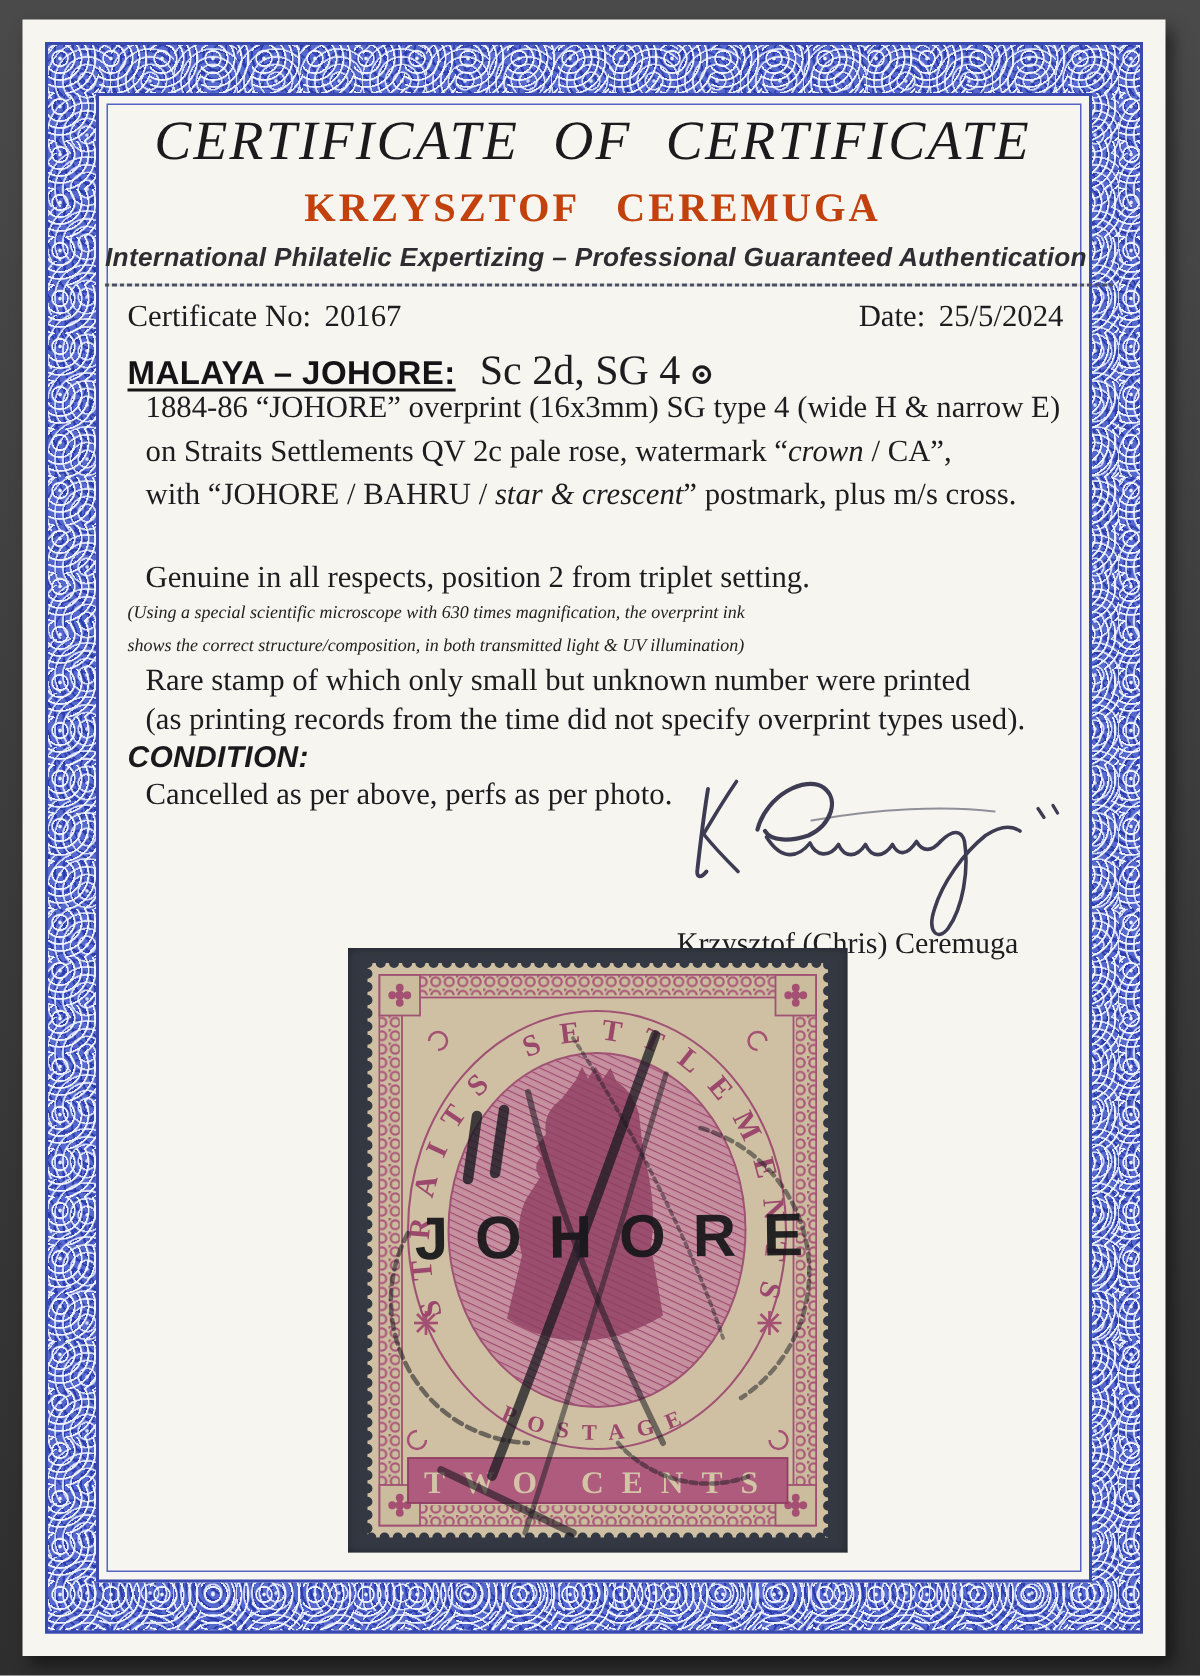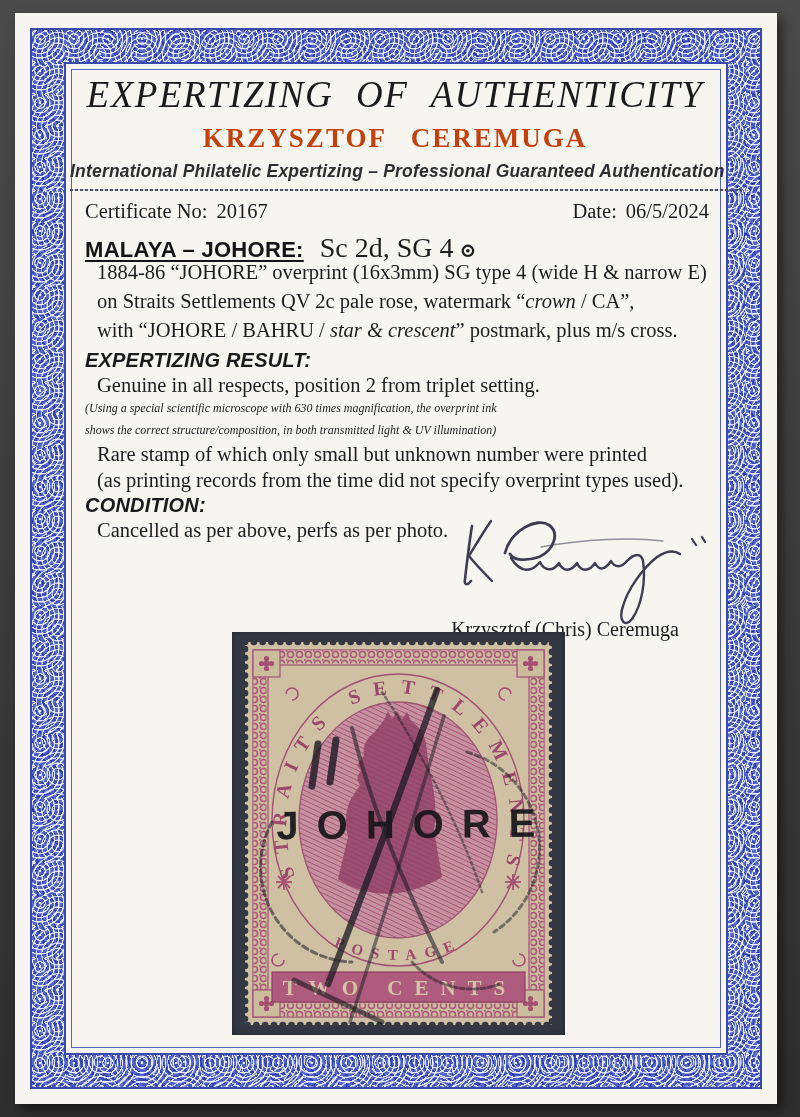--- a/index.html
+++ b/index.html
@@ -70,43 +70,42 @@
   .stamp-card svg{display:block;}
 </style>
 </head>
 <body>
 
 <div class="paper">
   <div class="band"></div>
   <div class="band-cover"></div>
   <div class="inner-frame"></div>
 
-  <div class="abs title center">EXPERTIZING OF AUTHENTICITY</div>
+  <div class="abs title center">CERTIFICATE OF CERTIFICATE</div>
   <div class="abs issuer center">KRZYSZTOF CEREMUGA</div>
   <div class="abs tagline center">International Philatelic Expertizing – Professional Guaranteed Authentication</div>
   <div class="abs rule"></div>
 
   <div class="abs meta-row">
     <span>
       <span>Certificate No:</span><span class="gap"></span><span>20167</span>
     </span>
     <span class="date">
-      <span>Date:</span><span class="gap"></span><span>06/5/2024</span>
+      <span>Date:</span><span class="gap"></span><span>25/5/2024</span>
     </span>
   </div>
 
   <div class="abs item-line">
     <span class="item-head">MALAYA – JOHORE:</span><span class="item-cat">Sc 2d, SG 4</span><span class="used-sym">⊙</span>
   </div>
 
   <div class="abs body-line" style="top:248px">1884-86 “JOHORE” overprint (16x3mm) SG type 4 (wide H &amp; narrow E)</div>
   <div class="abs body-line" style="top:277px"><span>on Straits Settlements QV 2c pale rose, watermark “</span><span class="it">crown</span><span> / CA”,</span></div>
   <div class="abs body-line" style="top:306px"><span>with “JOHORE / BAHRU / </span><span class="it">star &amp; crescent</span><span>” postmark, plus m/s cross.</span></div>
 
-  <div class="abs sec-head" style="top:336px">EXPERTIZING RESULT:</div>
   <div class="abs body-line" style="top:361px">Genuine in all respects, position 2 from triplet setting.</div>
   <div class="abs note-line" style="top:388px">(Using a special scientific microscope with 630 times magnification, the overprint ink</div>
   <div class="abs note-line" style="top:410px">shows the correct structure/composition, in both transmitted light &amp; UV illumination)</div>
   <div class="abs body-line" style="top:430px">Rare stamp of which only small but unknown number were printed</div>
   <div class="abs body-line" style="top:456px">(as printing records from the time did not specify overprint types used).</div>
 
   <div class="abs sec-head" style="top:481px">CONDITION:</div>
   <div class="abs body-line" style="top:506px">Cancelled as per above, perfs as per photo.</div>
 
   <svg class="abs sig-svg" viewBox="0 0 285 125">

